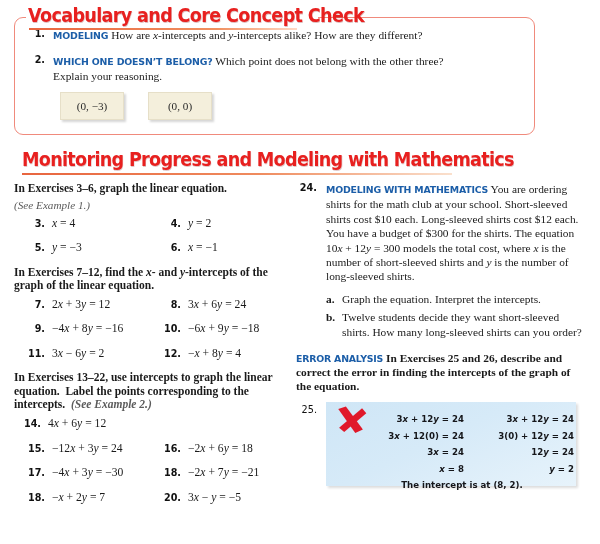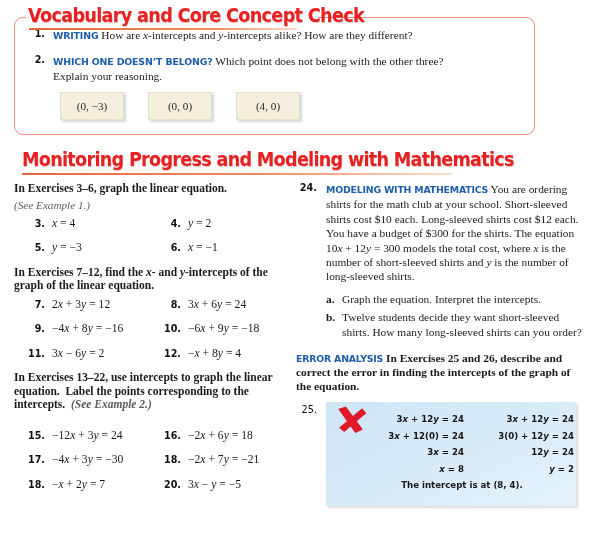--- a/index.html
+++ b/index.html
@@ -279,21 +279,21 @@
     text-align: right;
     font-family: "DejaVu Sans", sans-serif;
     font-weight: normal;
     font-size: 9.7px;
     color: #111;
   }
   .ea-card {
     position: relative;
     background: linear-gradient(155deg, #cfe6f6 0%, #d6eaf8 45%, #e7f3fb 100%);
     width: 250px;
-    height: 104px;
+    height: 84px;
     box-shadow: 1.5px 1.5px 2.5px rgba(0,0,0,0.14);
   }
   .ea-x {
     position: absolute;
     left: 8px;
     top: 2px;
     width: 34px;
     height: 34px;
   }
   .ea-work {
@@ -337,39 +337,38 @@
   <div class="vocab-box"></div>
   <div class="vocab-title-mask"></div>
   <div class="vocab-title">Vocabulary and Core Concept Check</div>
   <div class="vocab-title-rule"></div>
 
   <div class="vocab-items">
 
     <div class="v-item">
       <span class="v-num">1.</span>
       <div class="v-body">
-        <span class="v-tag">WRITING</span>
+        <span class="v-tag">MODELING</span>
         <span>How are <i>x</i>-intercepts and <i>y</i>-intercepts alike? How are they different?</span>
       </div>
     </div>
 
     <div class="v-item" style="margin-top:10px;">
       <span class="v-num">2.</span>
       <div class="v-body">
         <span class="v-tag">WHICH ONE DOESN’T BELONG?</span>
         <span>Which point does not belong with the other three?<br>Explain your reasoning.</span>
       </div>
     </div>
 
   </div>
 
   <div class="chips">
     <div class="chip">(0, −3)</div>
     <div class="chip">(0, 0)</div>
-    <div class="chip" style="margin-right:0;">(4, 0)</div>
   </div>
 
 </div>
 
 <div class="mp-header">
   <div class="mp-title">Monitoring Progress and Modeling with Mathematics</div>
   <div class="mp-rule"></div>
 </div>
 
 <div class="col-left">
@@ -434,20 +433,24 @@
           <span class="ex-eq">−<i>x</i> + 8<i>y</i> = 4</span>
         </div>
       </div>
     </div>
   </div>
 
   <div>
     <div class="dirline">In Exercises 13–22, use intercepts to graph the linear equation.&nbsp; Label the points corresponding to the intercepts.&nbsp; <span class="see">(See Example 2.)</span></div>
     <div class="ex-grid">
       <div class="ex-row">
+        <div class="ex-cell c2">
+          <span class="ex-n">14.</span>
+          <span class="ex-eq">4<i>x</i> + 6<i>y</i> = 12</span>
+        </div>
       </div>
       <div class="ex-row">
         <div class="ex-cell c1">
           <span class="ex-n">15.</span>
           <span class="ex-eq">−12<i>x</i> + 3<i>y</i> = 24</span>
         </div>
         <div class="ex-cell c2">
           <span class="ex-n">16.</span>
           <span class="ex-eq">−2<i>x</i> + 6<i>y</i> = 18</span>
         </div>
@@ -522,19 +525,19 @@
             <span class="wr">3(0) + 12<i>y</i> = 24</span>
           </div>
           <div class="wrow">
             <span class="wl">3<i>x</i> = 24</span>
             <span class="wr">12<i>y</i> = 24</span>
           </div>
           <div class="wrow">
             <span class="wl"><i>x</i> = 8</span>
             <span class="wr"><i>y</i> = 2</span>
           </div>
-          <div class="ea-concl">The intercept is at (8, 4).</div>
+          <div class="ea-concl">The intercept is at (8, 2).</div>
         </div>
       </div>
     </div>
   </div>
 
 </div>
 
 </body></html>

